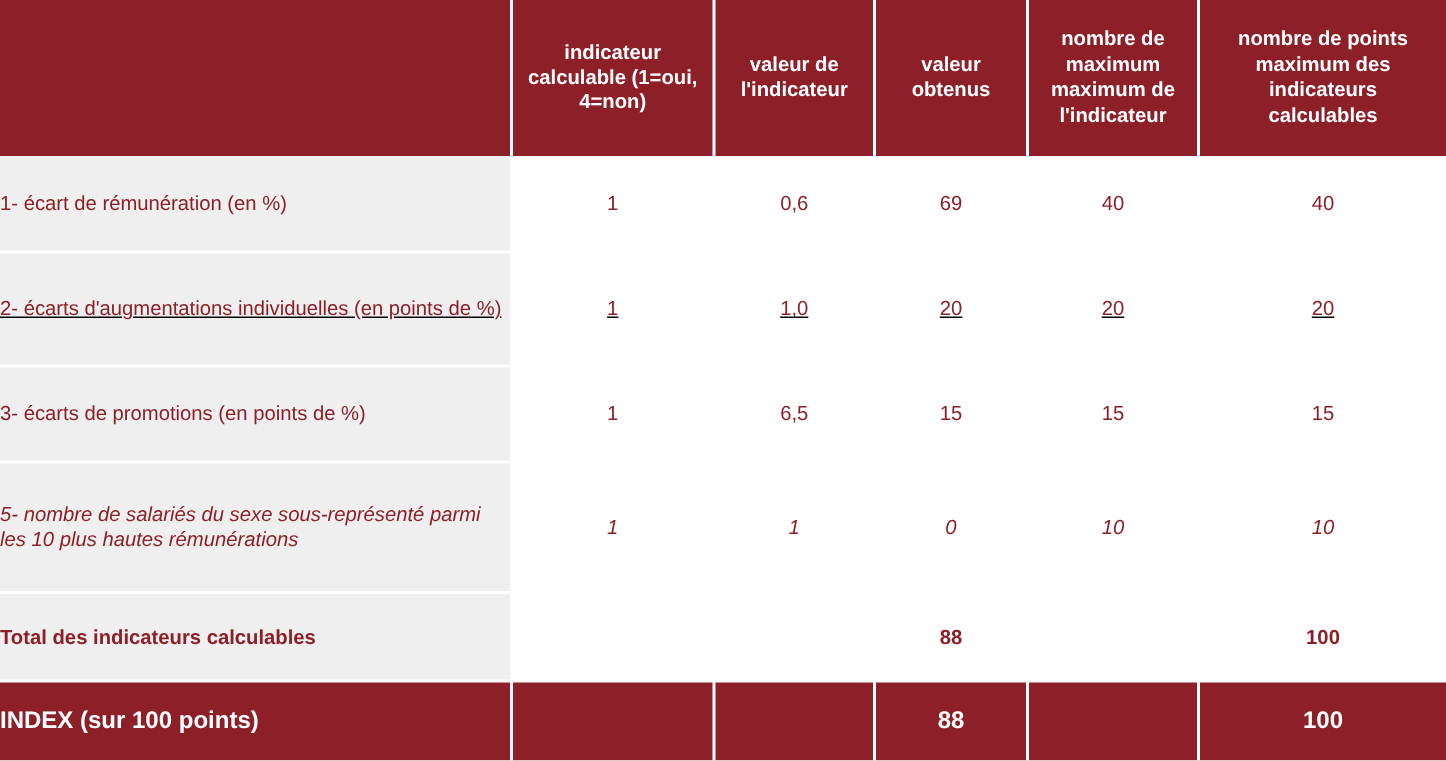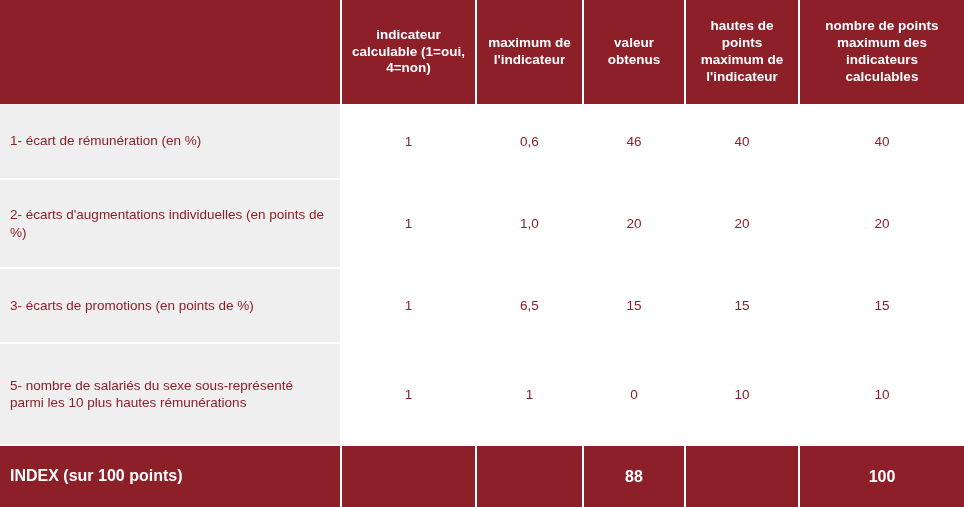--- a/index.html
+++ b/index.html
@@ -45,21 +45,21 @@
   thead th.sep {
     border-left: 2px solid #ffffff;
   }
 
   tbody td {
     font-size: 13.5px;
     color: #8c1f28;
     vertical-align: middle;
     border-bottom: 2px solid #ffffff;
     border-right: 2px solid #ffffff;
-    padding: 8px 10px;
+    padding: 8px 0;
     box-sizing: border-box;
   }
   tbody td.label {
     text-align: left;
     background: #efefef;
     line-height: 1.3;
   }
   tbody td.val {
     text-align: center;
     background: #ffffff;
@@ -90,54 +90,54 @@
     background: #8c1f28;
     color: #ffffff;
     font-size: 16px;
   }
   tbody tr.index td.empty {
     background: #8c1f28;
   }
   tbody tr.index td.last { border-right: none; }
 
   .row-1 { height: 56px; }
-  .row-2 { height: 66px; }
+  .row-2 { height: 66px; text-decoration: underline; }
   .row-3 { height: 56px; }
   .row-4 { height: 66px; }
-  .row-5 { height: 76px; }
+  .row-5 { height: 76px; font-style: italic; }
   .row-total { height: 52px; }
 </style>
 </head>
 <body>
 
 <table class="index-table">
   <colgroup>
     <col class="c-label">
     <col class="c-calculable">
     <col class="c-valeur">
     <col class="c-points">
     <col class="c-maxind">
     <col class="c-maxcalc">
   </colgroup>
   <thead>
     <tr>
       <th class="head-blank"></th>
       <th class="sep">indicateur calculable (1=oui, 4=non)</th>
-      <th class="sep">maximum de l'indicateur</th>
+      <th class="sep">valeur de l'indicateur</th>
       <th class="sep">valeur obtenus</th>
-      <th class="sep">hautes de points maximum de l'indicateur</th>
+      <th class="sep">nombre de maximum maximum de l'indicateur</th>
       <th class="sep">nombre de points maximum des indicateurs calculables</th>
     </tr>
   </thead>
   <tbody>
     <tr class="row-1">
       <td class="label">1- écart de rémunération (en %)</td>
       <td class="val">1</td>
       <td class="val">0,6</td>
-      <td class="val">46</td>
+      <td class="val">69</td>
       <td class="val">40</td>
       <td class="val last">40</td>
     </tr>
     <tr class="row-2">
       <td class="label">2- écarts d'augmentations individuelles (en points de %)</td>
       <td class="val">1</td>
       <td class="val">1,0</td>
       <td class="val">20</td>
       <td class="val">20</td>
       <td class="val last">20</td>
@@ -151,20 +151,28 @@
       <td class="val last">15</td>
     </tr>
     <tr class="row-5">
       <td class="label">5- nombre de salariés du sexe sous-représenté parmi les 10 plus hautes rémunérations</td>
       <td class="val">1</td>
       <td class="val">1</td>
       <td class="val">0</td>
       <td class="val">10</td>
       <td class="val last">10</td>
     </tr>
+    <tr class="total row-total">
+      <td class="label">Total des indicateurs calculables</td>
+      <td class="val empty"></td>
+      <td class="val empty"></td>
+      <td class="val">88</td>
+      <td class="val empty"></td>
+      <td class="val last">100</td>
+    </tr>
     <tr class="index">
       <td class="label">INDEX (sur 100 points)</td>
       <td class="val empty"></td>
       <td class="val empty"></td>
       <td class="val" style="text-align:center;">88</td>
       <td class="val empty"></td>
       <td class="val last" style="text-align:center;">100</td>
     </tr>
   </tbody>
 </table>

